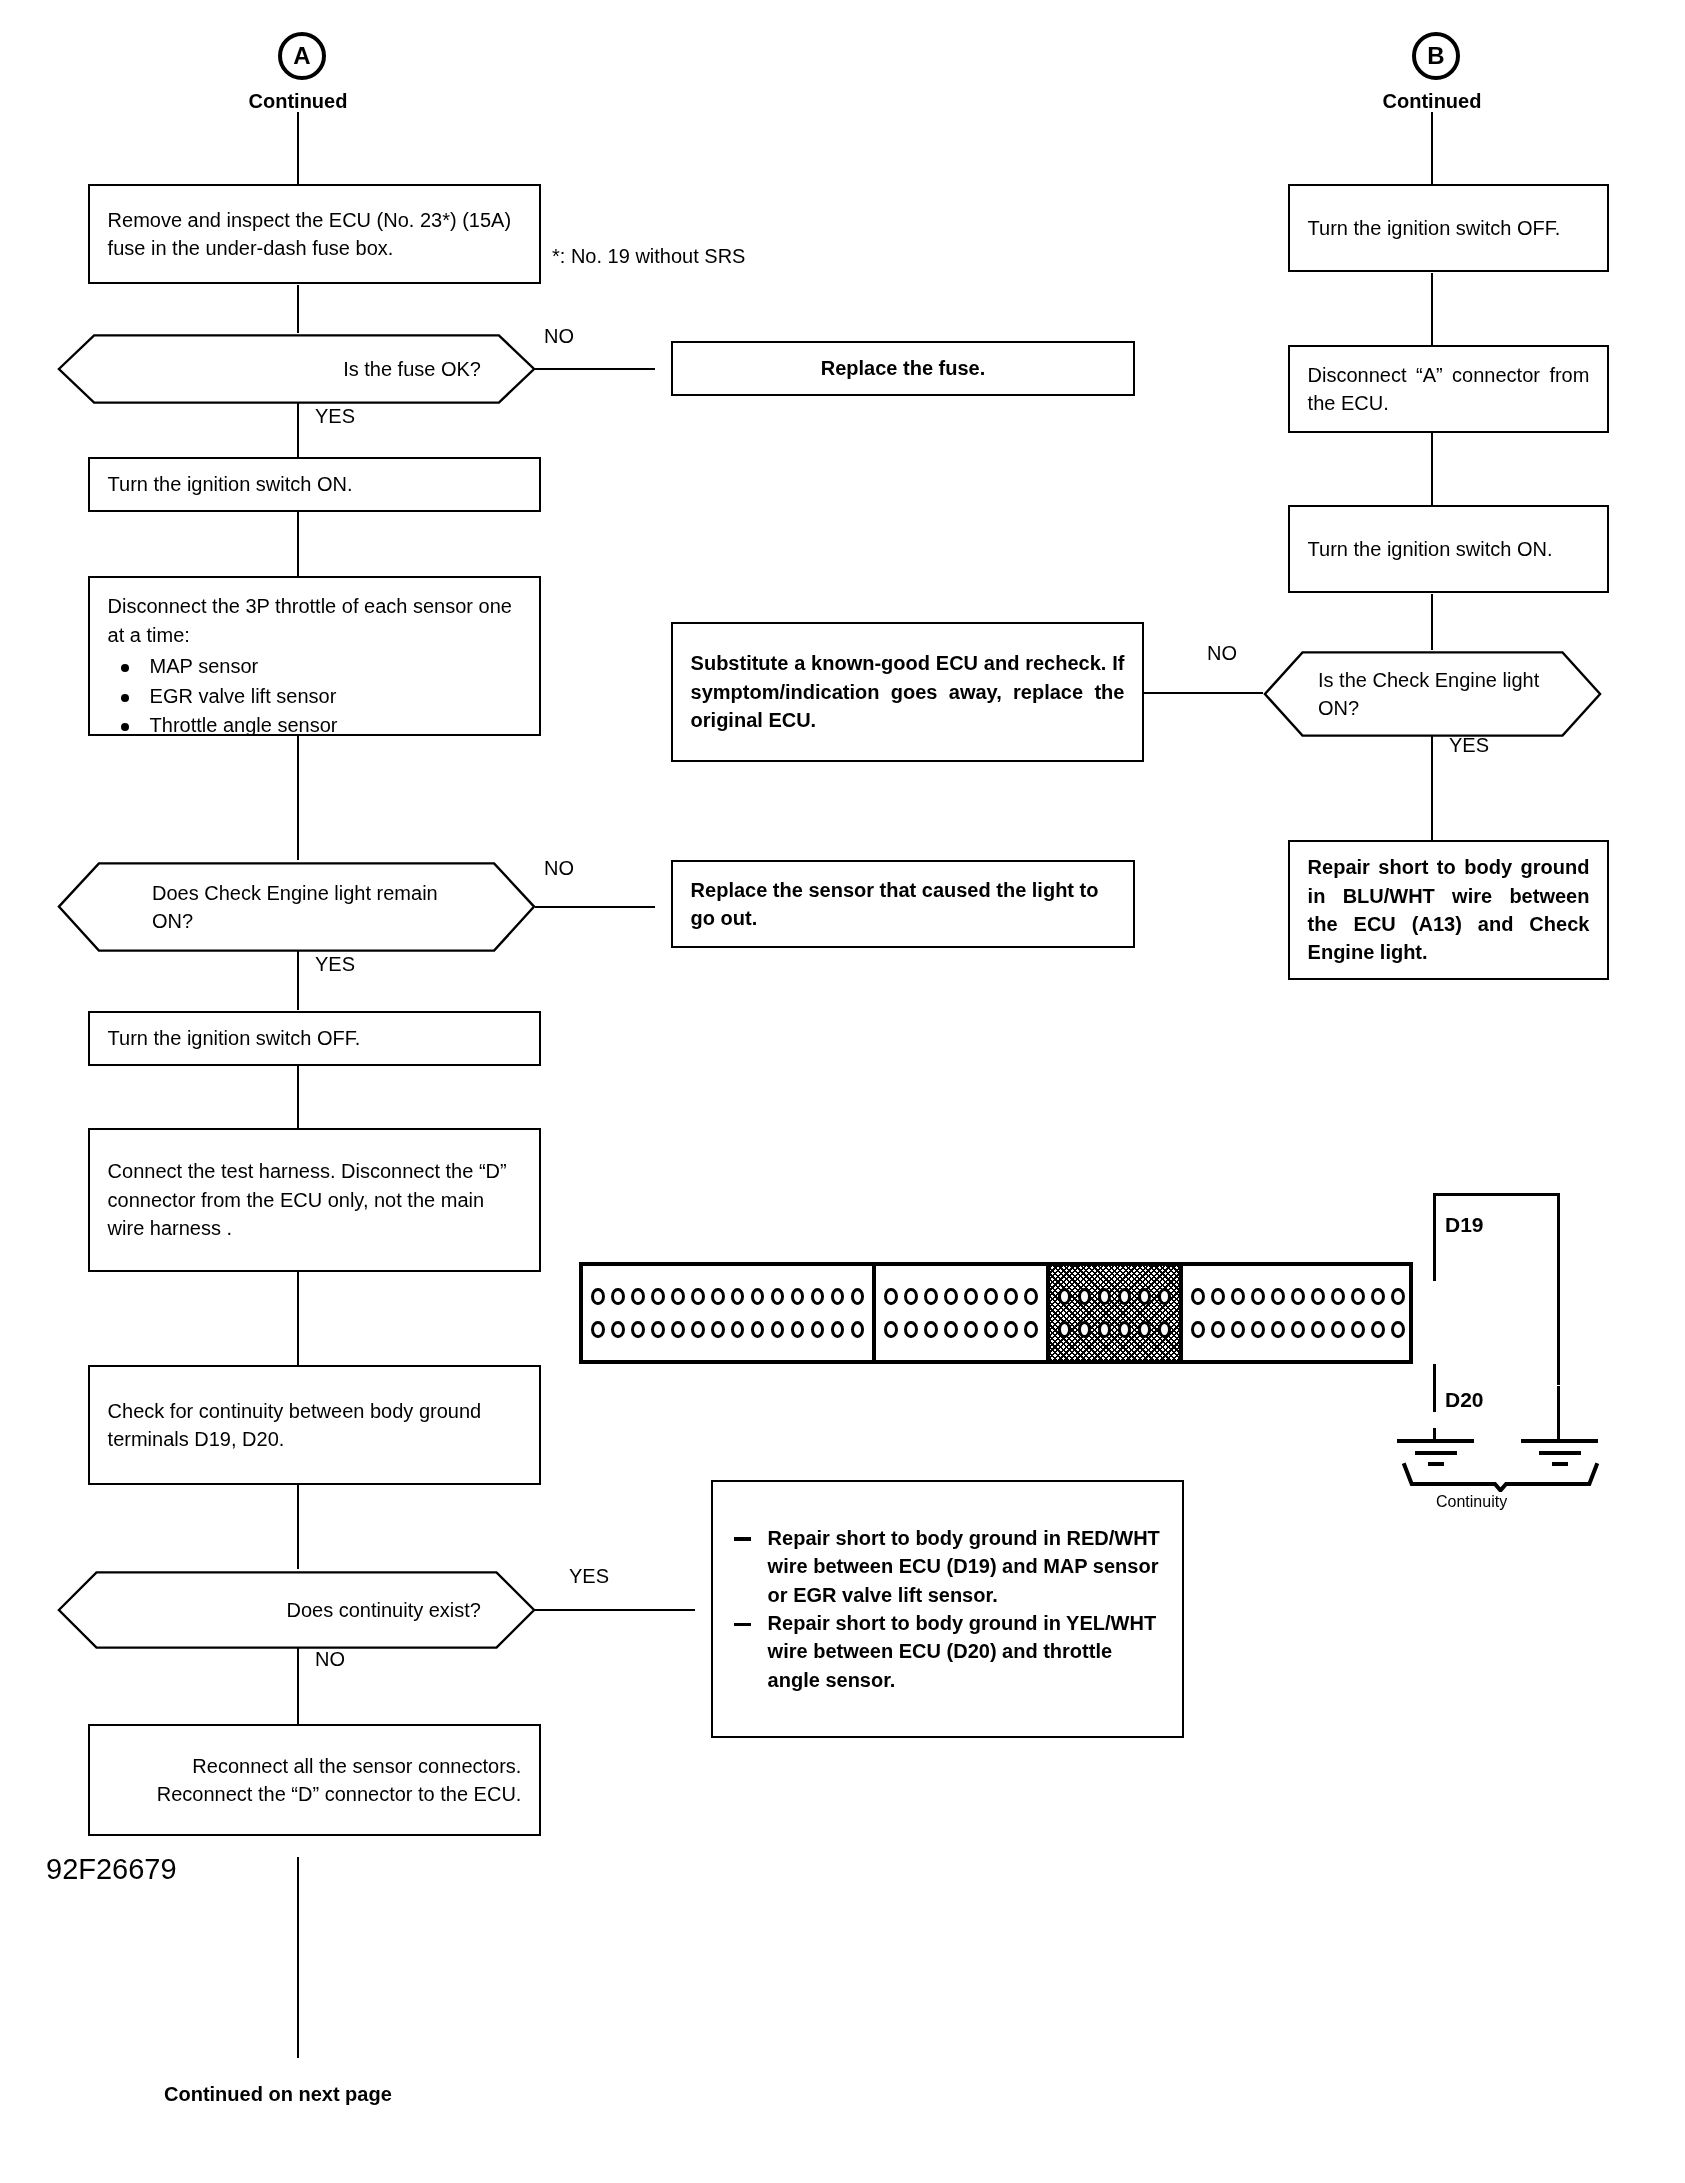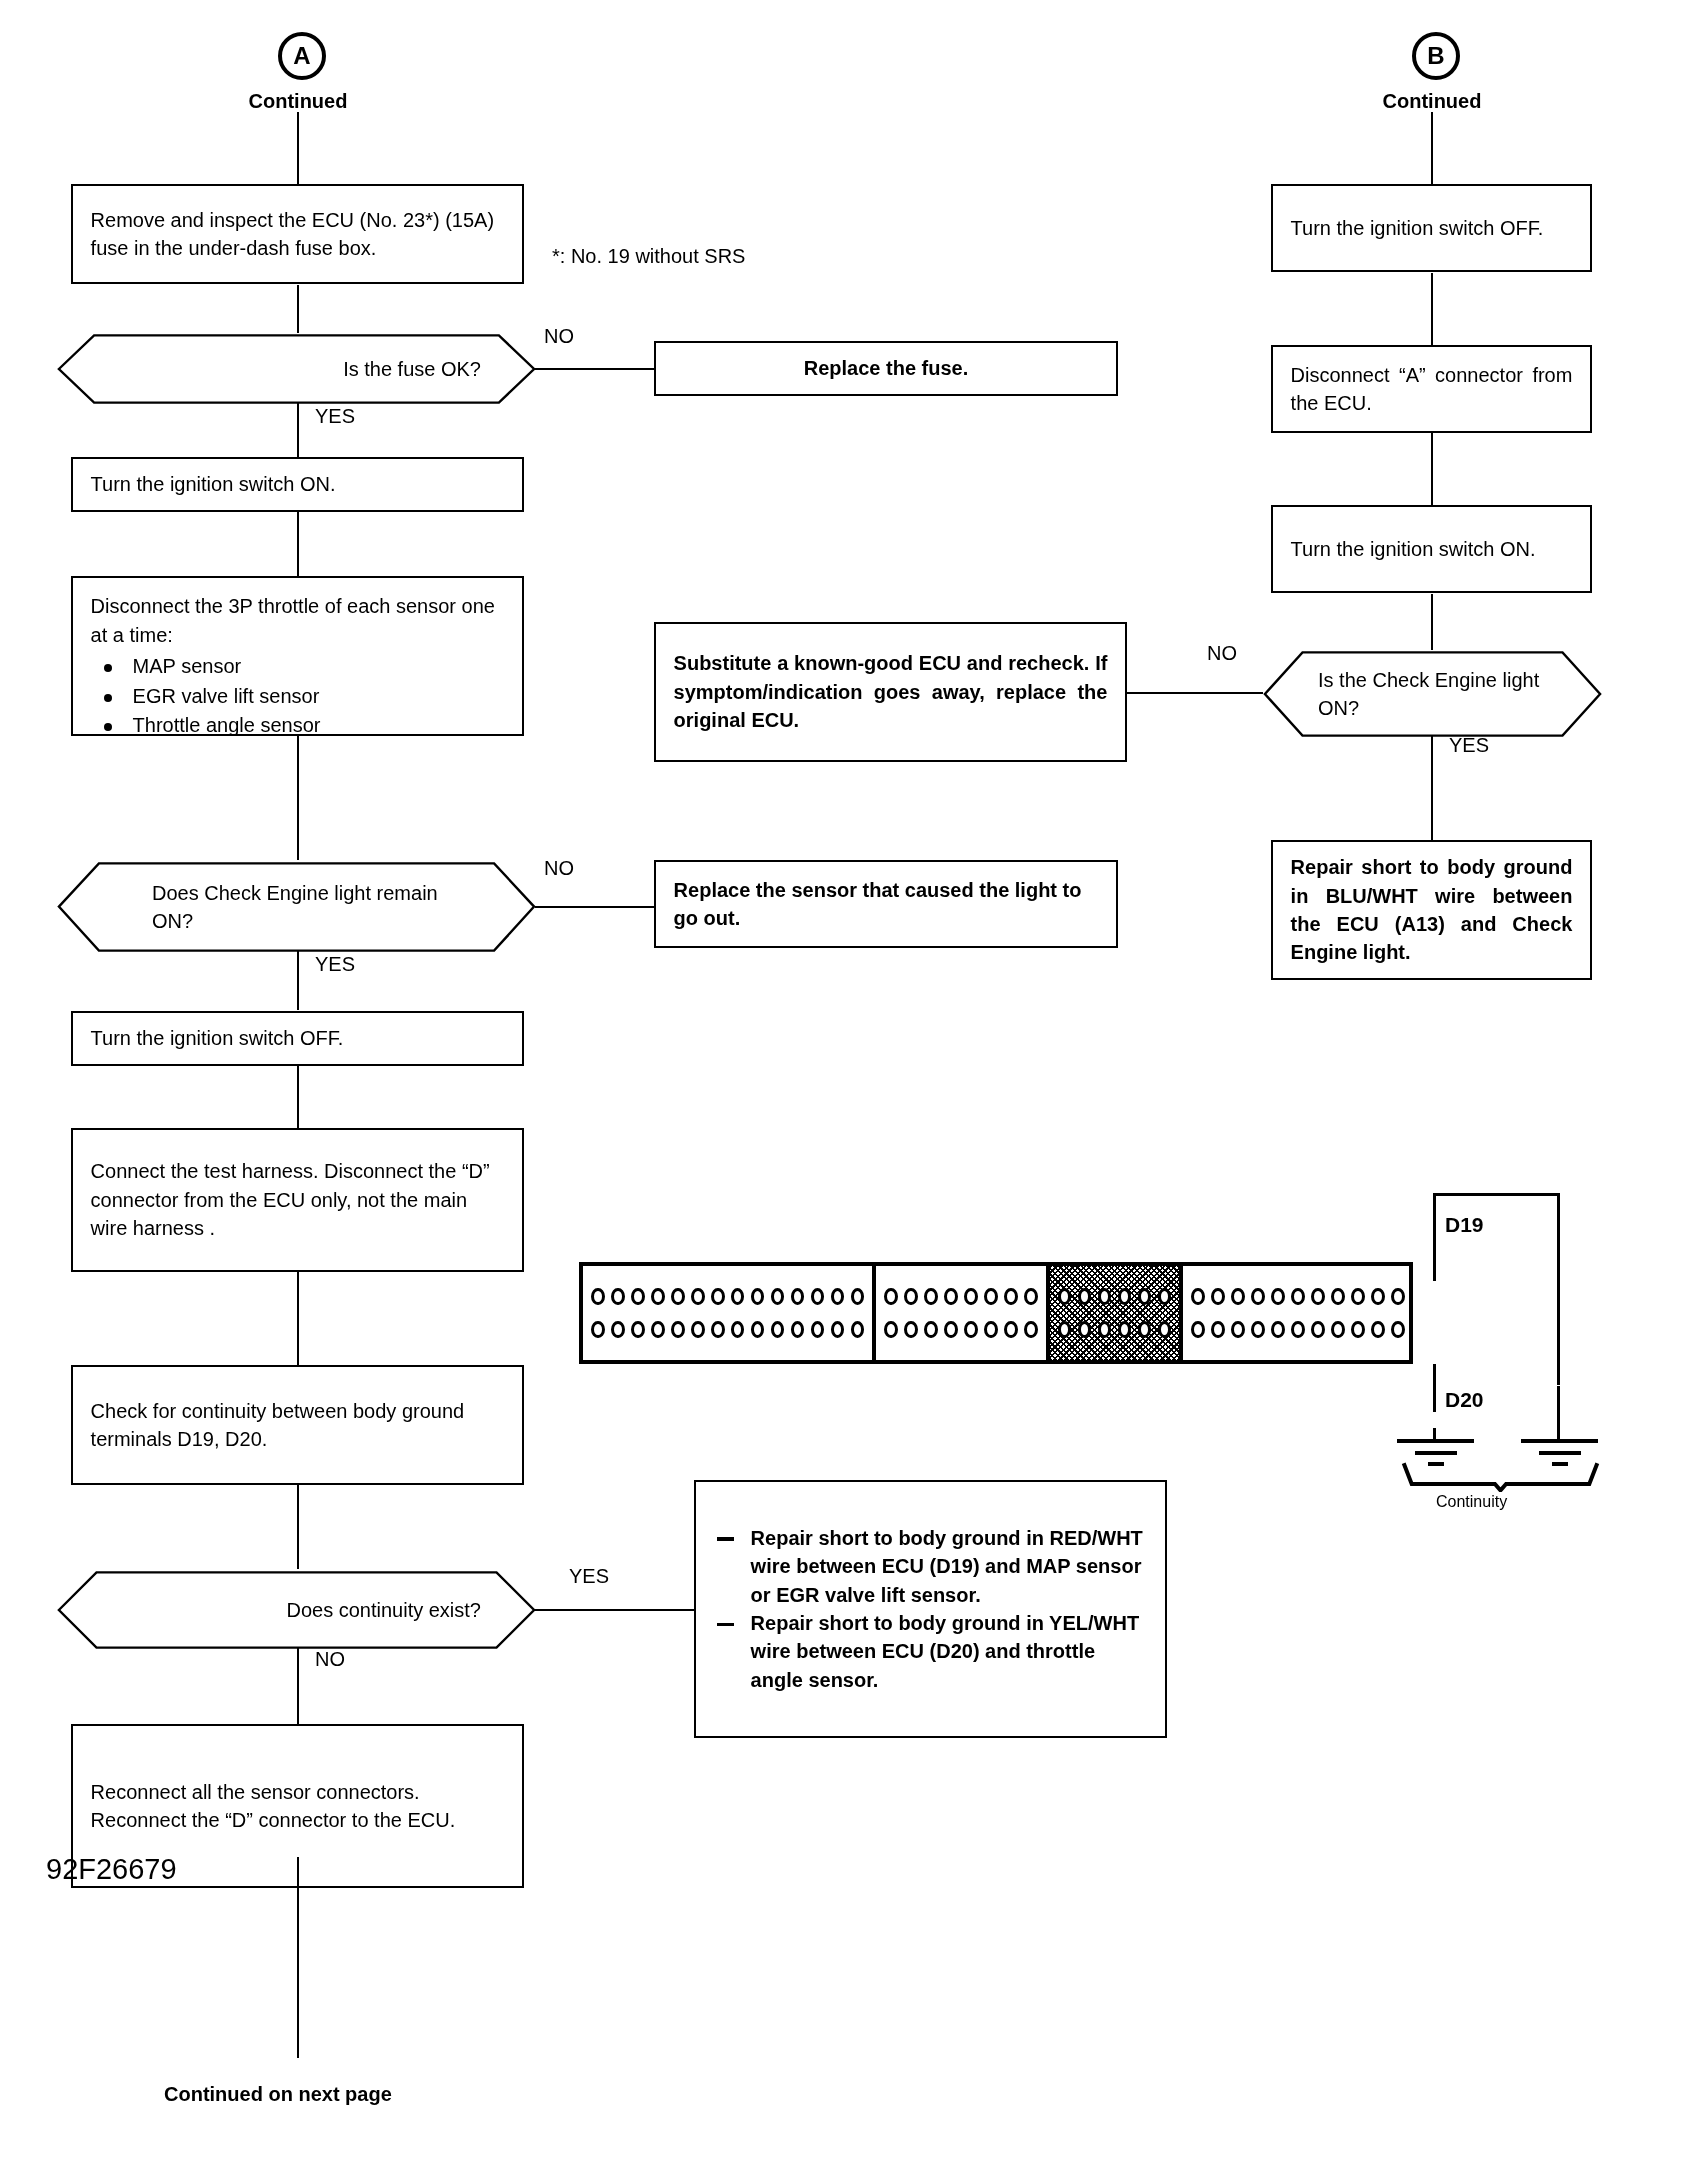--- a/index.html
+++ b/index.html
@@ -18,21 +18,21 @@
     font-weight:bold;font-size:24px;line-height:1;
   }
   .conn-label{
     font-weight:bold;font-size:20px;text-align:center;white-space:nowrap;
   }
 
   
   .pbox{
     border:2.4px solid #000;background:#fff;
     display:flex;align-items:center;
-    font-size:20px;line-height:1.42;
+    font-size:20px;line-height:1.42;margin-left:17px;
   }
   .pbox .inner{padding:0 17.6px;width:100%;}
   .pbox.bold .inner{font-weight:bold;}
   .pbox.just .inner{text-align:justify;text-align-last:left;}
   .pbox.center .inner{text-align:center;}
 
   .bullets{list-style:none;margin:3.2px 0 0 0;padding:0;}
   .bullets li{position:relative;padding-left:42px;line-height:1.46;}
   .bullets li:before{
     content:"";position:absolute;left:13px;top:12px;
@@ -192,21 +192,21 @@
     <ul class="dashlist">
       <li>Repair short to body ground in RED/WHT wire between ECU (D19) and MAP sensor or EGR valve lift sensor.</li>
       <li>Repair short to body ground in YEL/WHT wire between ECU (D20) and throttle angle sensor.</li>
     </ul>
   </div>
 </div>
 
 <div class="abs vline" style="left:297px;top:1647px;height:77px;"></div>
 <div class="abs blabel" style="left:315px;top:1648px;">NO</div>
 
-<div class="abs pbox" id="box-reconnect" style="left:71px;top:1724px;width:453px;height:164px;">
+<div class="abs pbox" id="box-reconnect" style="left:71px;top:1724px;width:453px;height:112px;text-align:right;">
   <div class="inner" style="white-space:pre-line;">Reconnect all the sensor connectors.
 Reconnect the “D” connector to the ECU.</div>
 </div>
 
 <div class="abs vline" style="left:297px;top:1857px;height:201px;"></div>
 
 <div class="abs" id="plate-code" style="left:46px;top:1853px;">92F26679</div>
 
 <div class="abs" id="bottom-note" style="left:164px;top:2083px;">Continued on next page</div>
 

